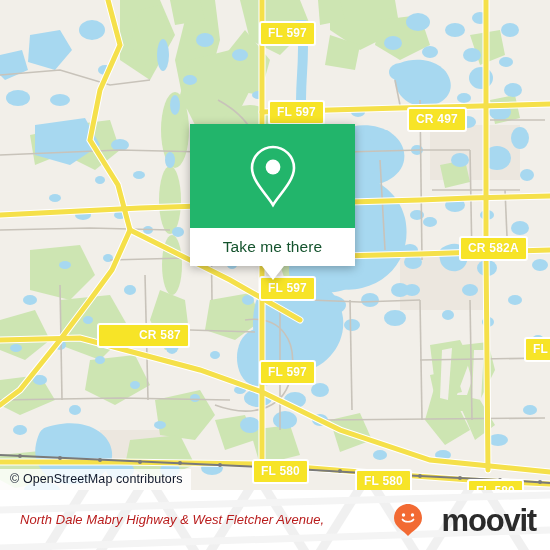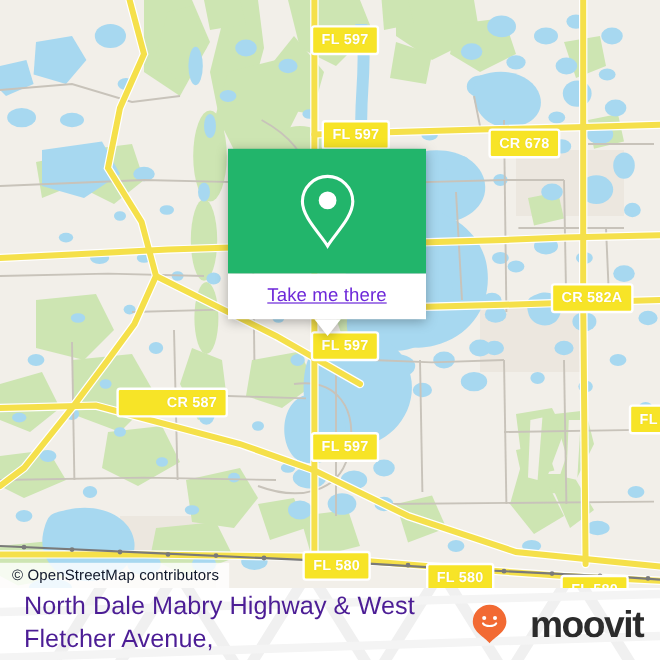--- a/index.html
+++ b/index.html
@@ -65,23 +65,22 @@
   .popup-bottom {
     background: #ffffff;
     height: 38px;
     display: flex;
     align-items: center;
     justify-content: center;
     position: relative;
   }
   .popup-label {
     font-size: 15.5px;
-    color: #6d28d9;
+    color: #14532d;
     letter-spacing: 0.1px;
-    text-decoration: underline;
   }
   .popup-tail {
     position: absolute;
     left: 50%;
     margin-left: -11px;
     top: 100%;
     width: 0; height: 0;
     border-left: 11px solid transparent;
     border-right: 11px solid transparent;
     border-top: 14px solid #ffffff;
@@ -102,25 +101,26 @@
   }
   .caption-inner {
     position: relative;
     display: flex;
     align-items: center;
     height: 100%;
     padding: 0 14px 0 20px;
   }
   .caption-text {
     flex: 1 1 auto;
-    font-size: 21px;
+    font-size: 13px;
     line-height: 1.28;
-    color: #4c1d95;
+    color: #b91c1c;
     letter-spacing: 0.05px;
     max-width: 400px;
+    font-style: italic;
   }
   .brand {
     flex: 0 0 auto;
     display: flex;
     align-items: center;
     gap: 20px;
     margin-left: 6px;
   }
   .brand-pin { width: 30px; height: 34px; display: block; }
   .brand-word {
@@ -400,21 +400,21 @@
           <circle cx="420" cy="476" r="2"></circle>
             <circle cx="460" cy="478" r="2"></circle>
           <circle cx="500" cy="480" r="2"></circle>
             <circle cx="540" cy="482" r="2"></circle>
         </g>
       </g>
     </svg>
 
     <div class="shield" style="left:259px; top:21px;">FL 597</div>
     <div class="shield" style="left:268px; top:100px;">FL 597</div>
-    <div class="shield" style="left:407px; top:107px;">CR 678</div>
+    <div class="shield" style="left:407px; top:107px;">CR 497</div>
     <div class="shield" style="left:459px; top:236px;">CR 582A</div>
     <div class="shield" style="left:259px; top:276px;">FL 597</div>
     <div class="shield" style="left:97px;  top:323px;padding-left:40px;">CR 587</div>
     <div class="shield" style="left:259px; top:360px;">FL 597</div>
     <div class="shield" style="left:524px; top:337px;">FL 5</div>
     <div class="shield" style="left:252px; top:459px;">FL 580</div>
     <div class="shield" style="left:355px; top:469px;">FL 580</div>
     <div class="shield" style="left:467px; top:479px;">FL 580</div>
 
     <div class="osm-attrib">© OpenStreetMap contributors</div>

